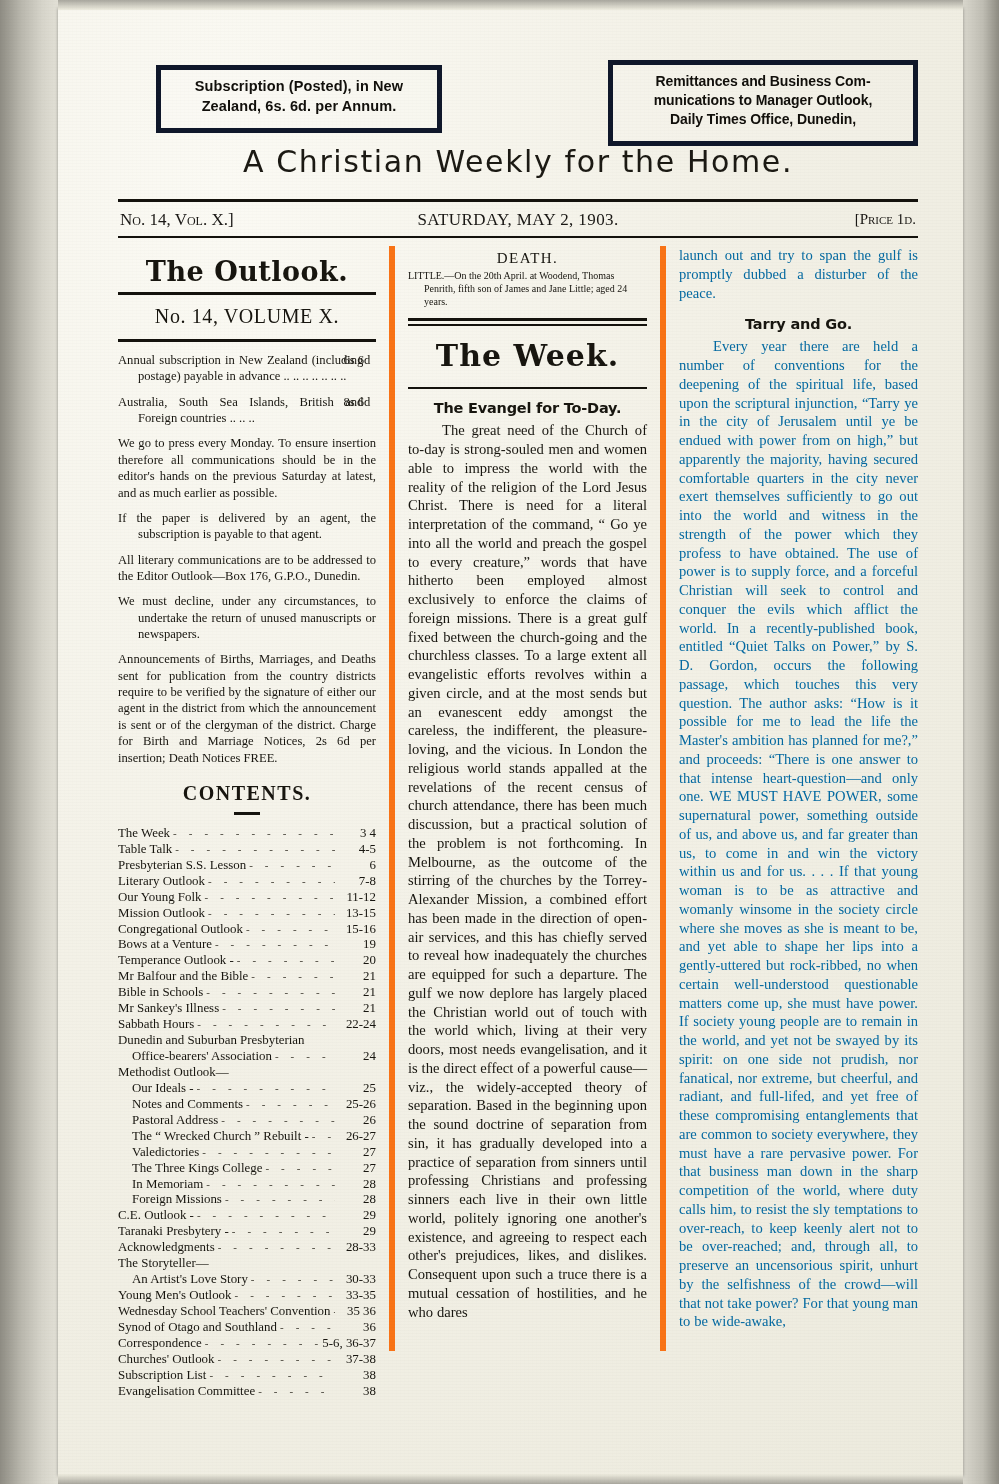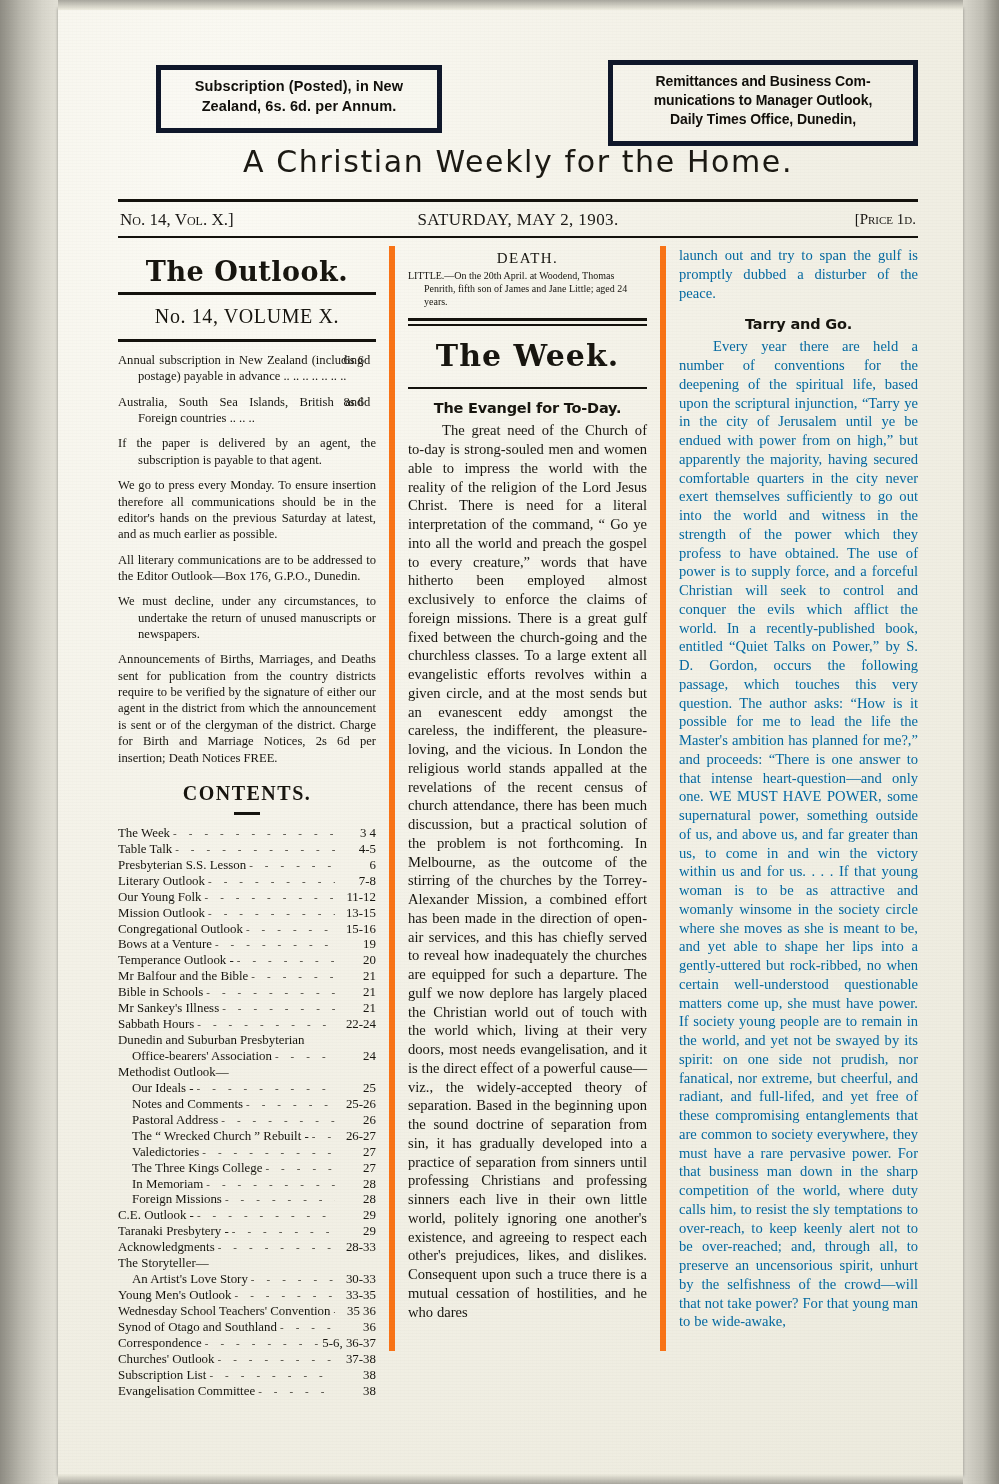--- a/index.html
+++ b/index.html
@@ -289,22 +289,22 @@
 
       <div class="col col1">
         <div class="gothic-head">The Outlook.</div>
         <hr class="col1-rule">
         <div class="volline">No. 14, VOLUME X.</div>
         <hr class="col1-rule">
 
         <div id="sub-notes">
             <p class="sub-note hang"><span class="price">6s 6d</span><span>Annual subscription in New Zealand (including postage) payable in advance  ..  ..  ..  ..  ..  ..  ..</span></p>
             <p class="sub-note hang"><span class="price">8s 6d</span><span>Australia, South Sea Islands, British and Foreign countries   ..  ..  ..</span></p>
+            <p class="sub-note"><span>We go to press every Monday.  To ensure insertion therefore all communications should be in the editor's hands on the previous Saturday at latest, and as much earlier as possible.</span></p>
             <p class="sub-note hang"><span>If the paper is delivered by an agent, the subscription is payable to that agent.</span></p>
-            <p class="sub-note"><span>We go to press every Monday.  To ensure insertion therefore all communications should be in the editor's hands on the previous Saturday at latest, and as much earlier as possible.</span></p>
             <p class="sub-note"><span>All literary communications are to be addressed to the Editor Outlook—Box 176, G.P.O., Dunedin.</span></p>
             <p class="sub-note hang"><span>We must decline, under any circumstances, to undertake the return of unused manuscripts or newspapers.</span></p>
             <p class="sub-note"><span>Announcements of Births, Marriages, and Deaths sent for publication from the country districts require to be verified by the signature of either our agent in the district from which the announcement is sent or of the clergyman of the district.  Charge for Birth and Marriage Notices, 2s 6d per insertion; Death Notices FREE.</span></p>
           </div>
 
         <div class="contents-head">CONTENTS.</div>
         <div class="contents-dash"></div>
         <div class="toc" id="toc-list">
             <div class="toc-row">
               <span class="toc-label">The Week</span>

